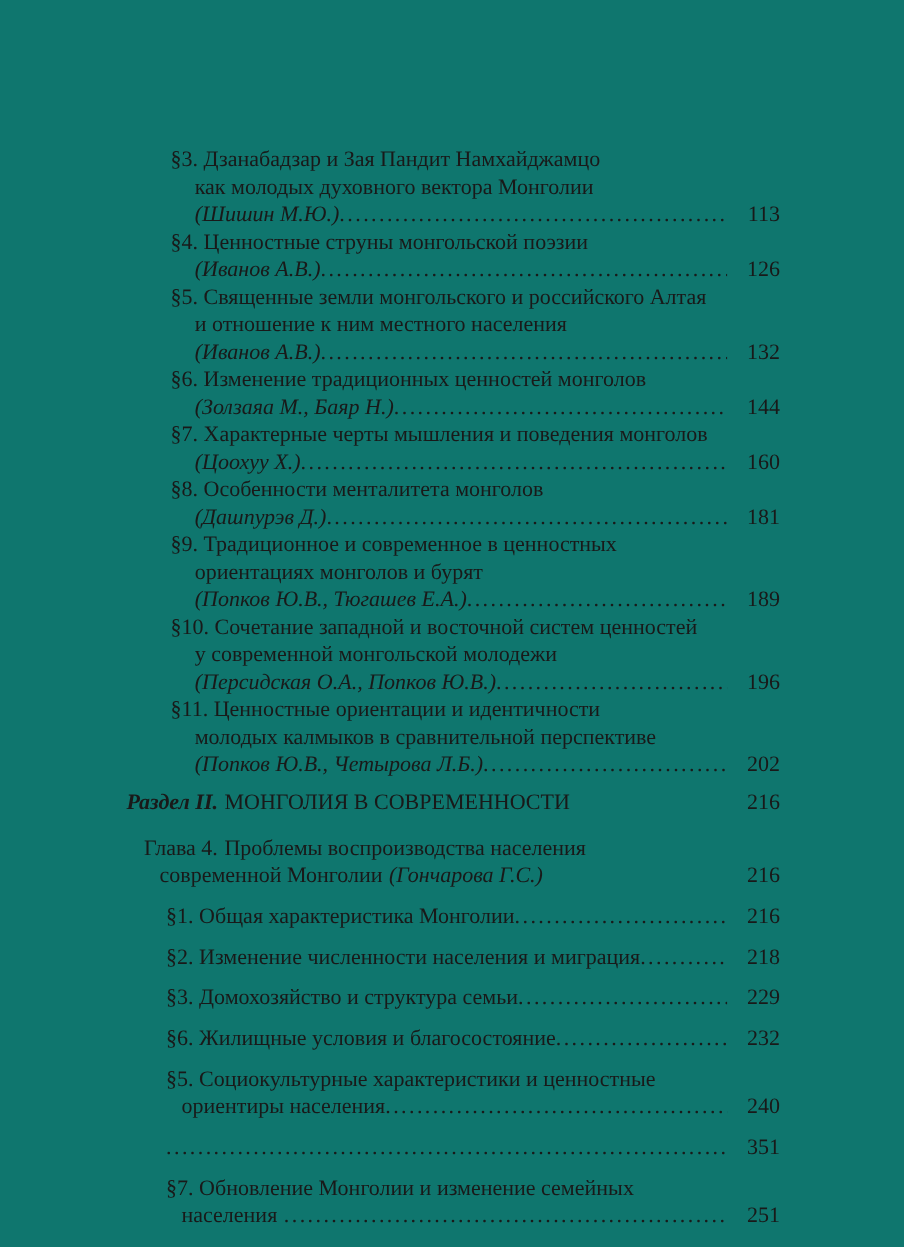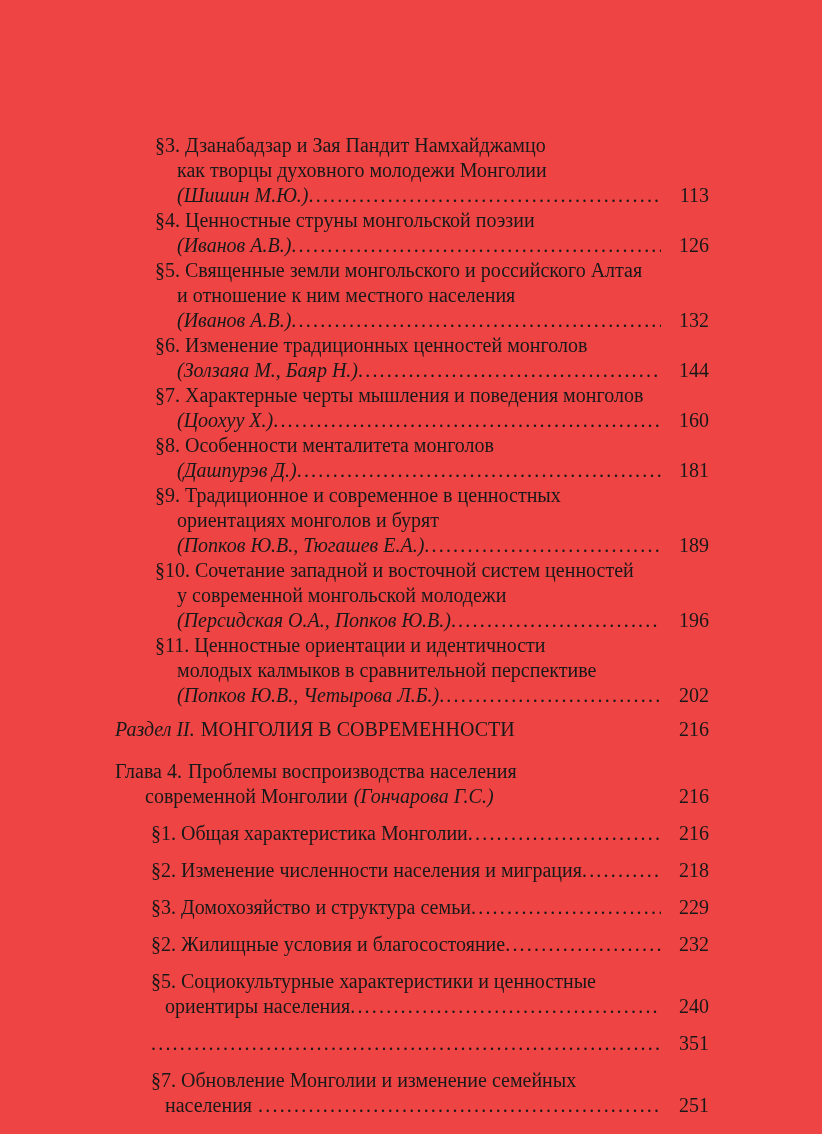--- a/index.html
+++ b/index.html
@@ -1,20 +1,20 @@
 <!DOCTYPE html>
 <html><head>
 <meta charset="utf-8">
 <style>
   html,body { margin:0; padding:0; }
   body { background:#ffffff; }
   .page {
     position:relative;
     width:822px; height:1134px;
-    background:#ef4444;
+    background:#0f766e;
     overflow:hidden;
     font-family:"Liberation Serif","DejaVu Serif",serif;
     font-size:20px;
     color:#191919;
   }
   .content {
     position:absolute;
     left:115px; top:133px;
     width:594px;
   }
@@ -26,48 +26,48 @@
     line-height:25px;
   }
   
   .ind1  { padding-left:40px; }  
   .ind2  { padding-left:62px; }  
   .cind1 { padding-left:36px;margin-top:12px; }  
   .cind2 { padding-left:50px;align-items:flex-end; }  
   .chind { padding-left:30px; }  
   .seg-it  { font-style:italic; }
   .seg-b   { font-weight:normal; }
-  .seg-bi  { font-weight:normal; font-style:italic; }
+  .seg-bi  { font-weight:bold; font-style:italic; }
   .sp      { margin-right:6px; }
   .leader {
     flex:1 1 auto;
     overflow:hidden;
     white-space:nowrap;
     letter-spacing:2.2px;
     min-width:10px;
   }
   .pagenum {
     flex:0 0 auto;
     width:48px;
     text-align:right;
   }
   .section-line { margin-top:9px; }
-  .chapter-line1 { margin-top:17px; }
+  .chapter-line1 { margin-top:17px;margin-left:16px; }
   .chapter-entries { margin-top:6px; }
 </style>
 </head>
 <body>
 
 <div class="page">
   <div class="content">
 
     <div id="part1-entries">
         <div>
           <div class="line ind1">§3. Дзанабадзар и Зая Пандит Намхайджамцо</div>
-          <div class="line ind2">как творцы духовного молодежи Монголии</div>
+          <div class="line ind2">как молодых духовного вектора Монголии</div>
           <div class="line ind2">
             <span class="seg-it">(Шишин М.Ю.)</span>
             <span class="leader">..................................................................................................................................</span>
             <span class="pagenum">113</span>
           </div>
         </div>
         <div>
           <div class="line ind1">§4. Ценностные струны монгольской поэзии</div>
           <div class="line ind2">
             <span class="seg-it">(Иванов А.В.)</span>
@@ -173,21 +173,21 @@
         </div>
         <div>
           <div class="line cind1">
             <span>§3. Домохозяйство и структура семьи</span>
             <span class="leader">..................................................................................................................................</span>
             <span class="pagenum">229</span>
           </div>
         </div>
         <div>
           <div class="line cind1">
-            <span>§2. Жилищные условия и благосостояние</span>
+            <span>§6. Жилищные условия и благосостояние</span>
             <span class="leader">..................................................................................................................................</span>
             <span class="pagenum">232</span>
           </div>
         </div>
         <div>
           <div class="line cind1">
             <span>§5. Социокультурные характеристики и ценностные</span>
           </div>
           <div class="line cind2">
             <span>ориентиры населения</span>

